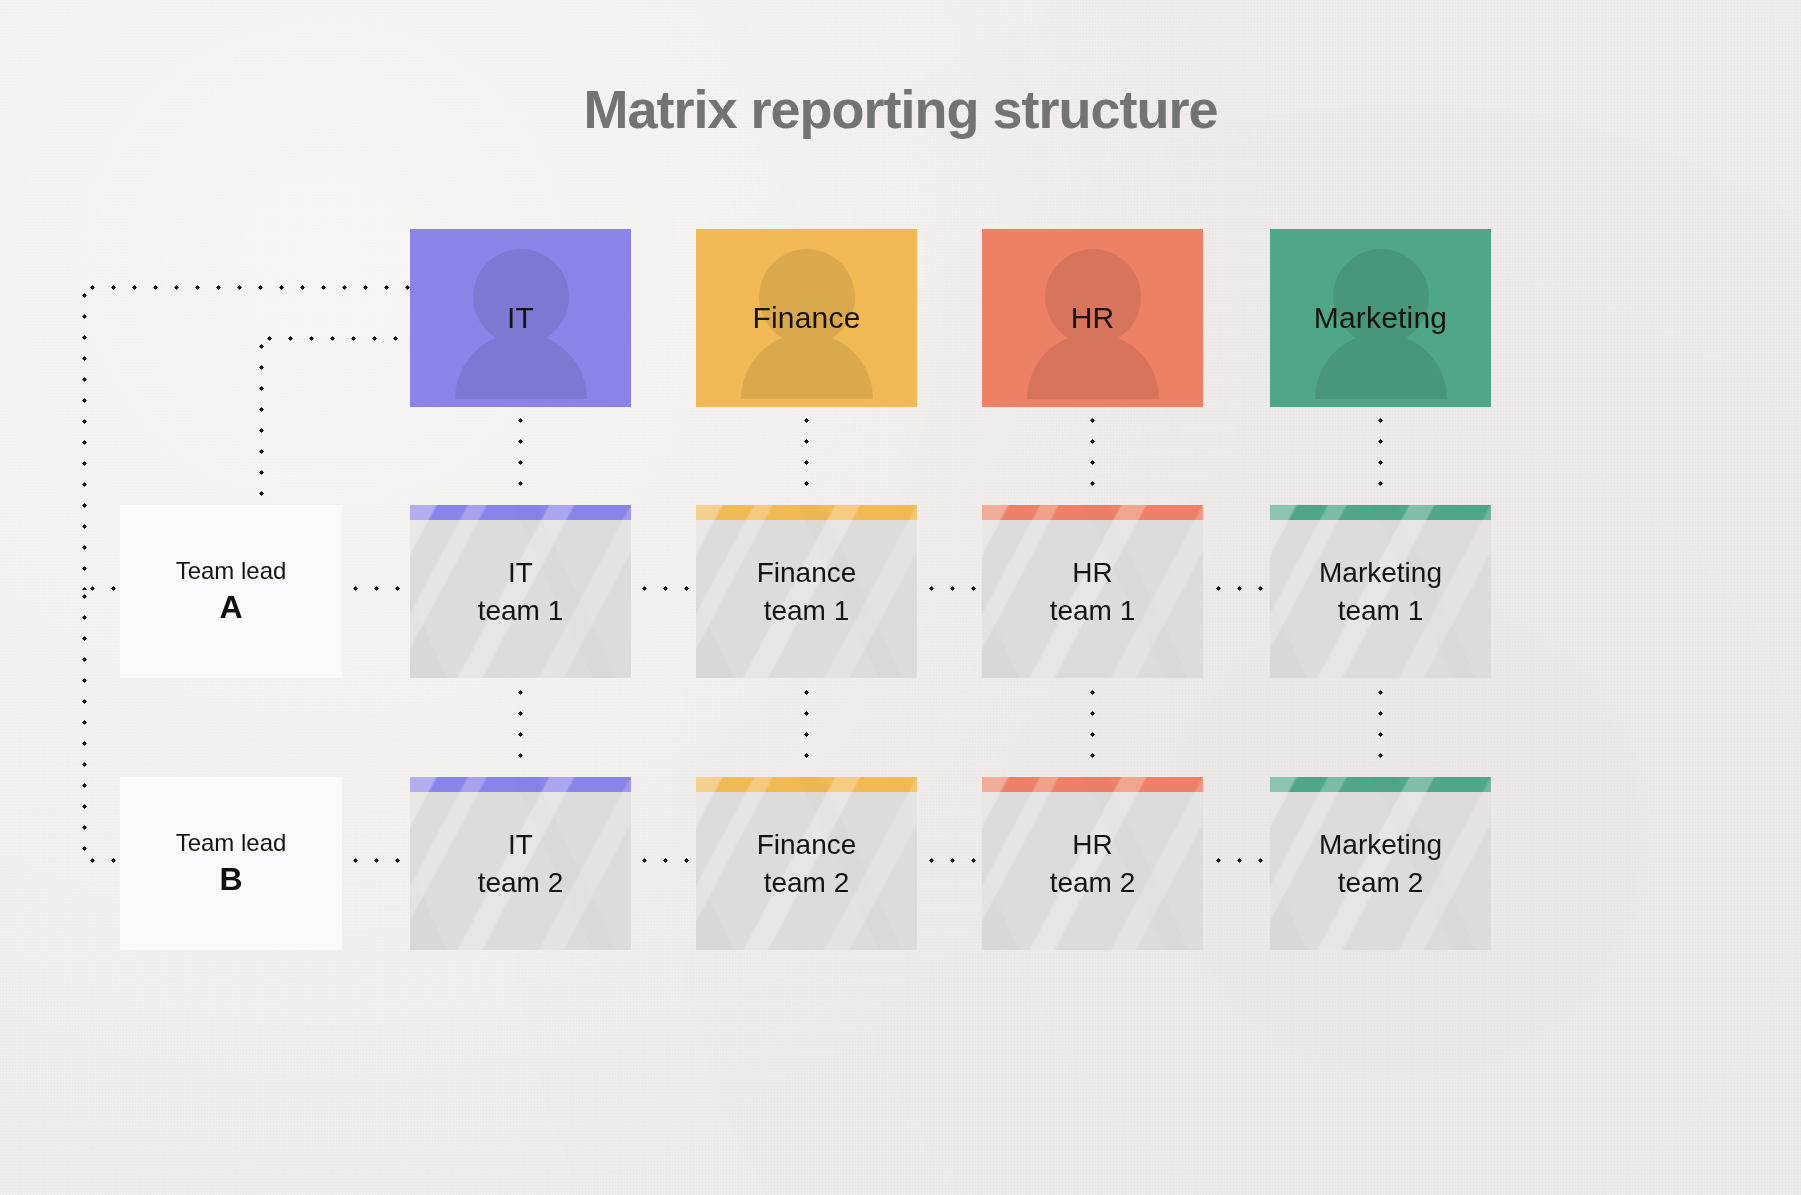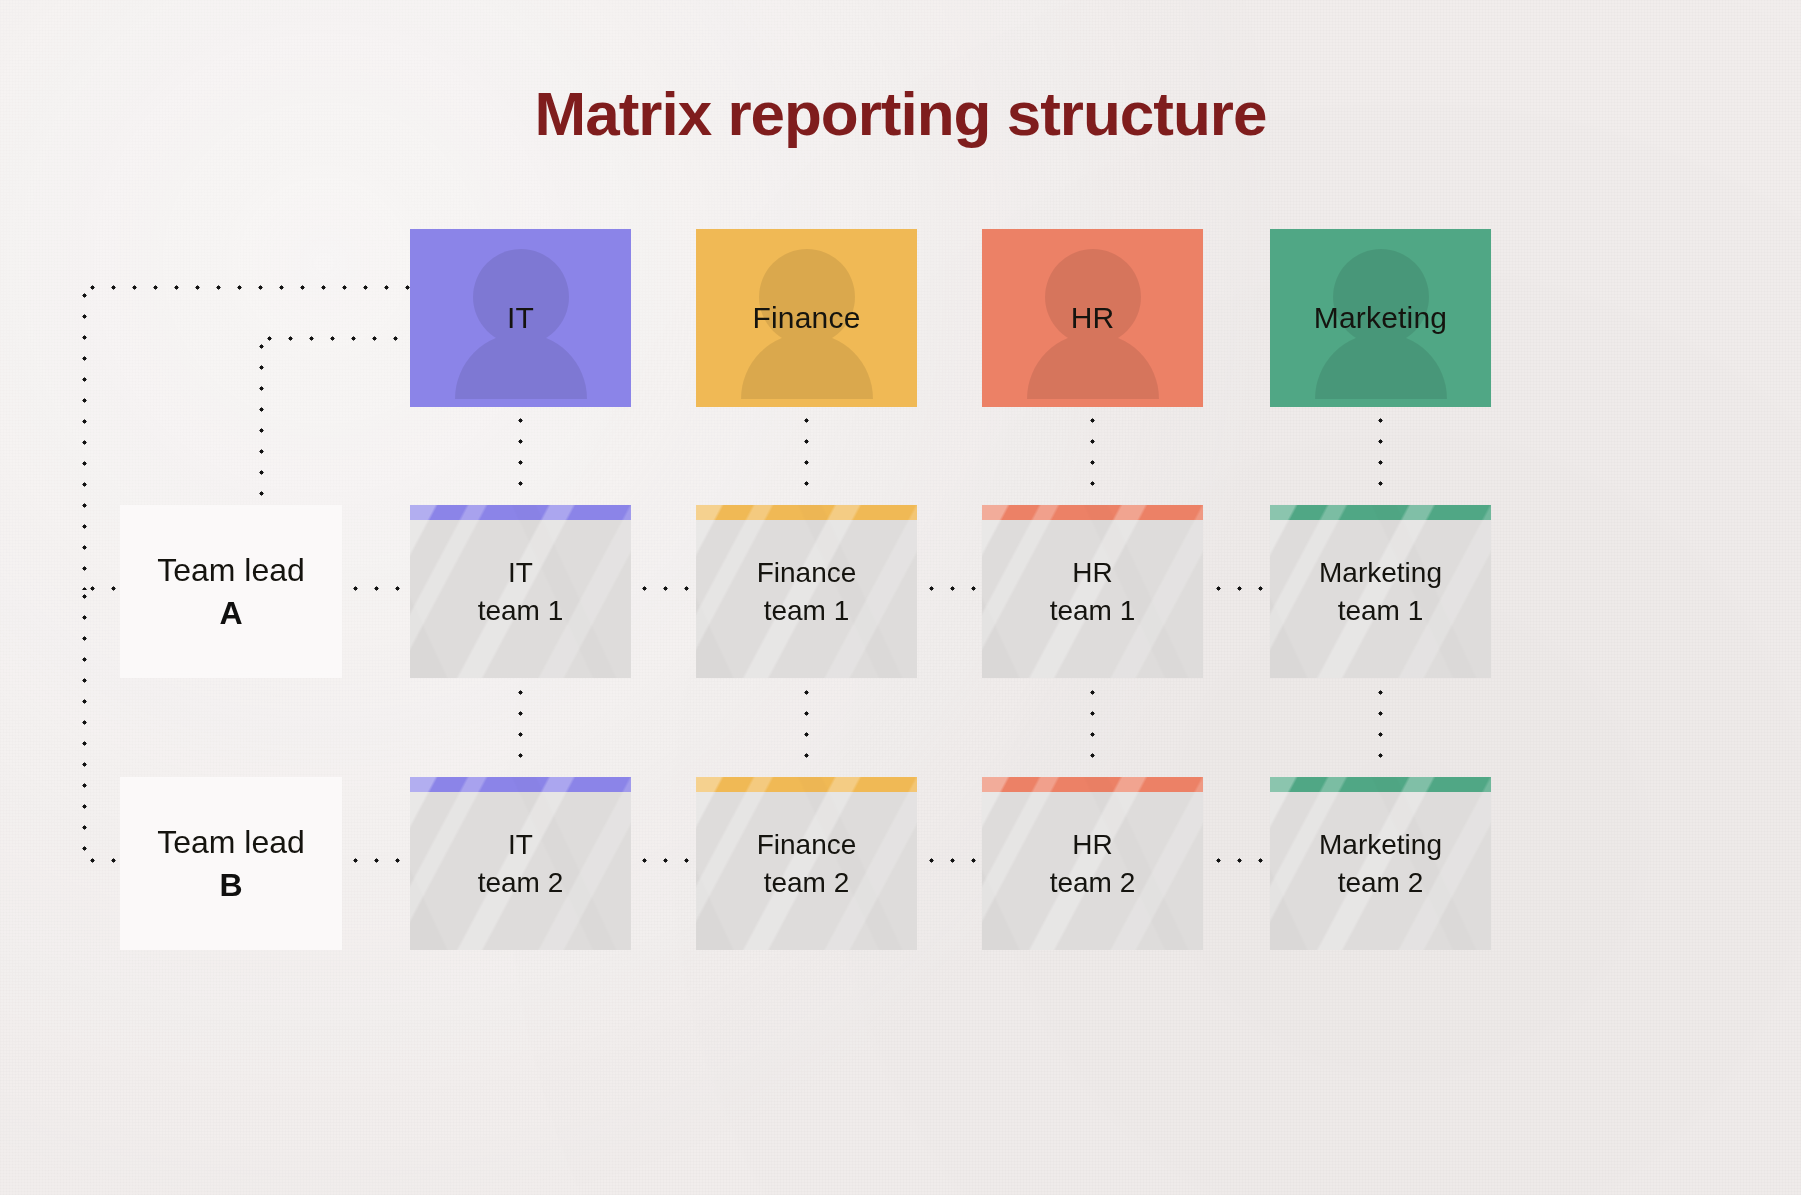--- a/index.html
+++ b/index.html
@@ -18,21 +18,21 @@
       radial-gradient(circle at 78% 70%, rgba(0,0,0,.025), transparent 60%),
       repeating-linear-gradient(0deg, rgba(0,0,0,.012) 0 1px, transparent 1px 3px),
       repeating-linear-gradient(90deg, rgba(0,0,0,.012) 0 1px, transparent 1px 3px);
     opacity:.9;
   }
   #stage{ position:absolute; inset:0; z-index:2; }
 
   #page-title{
     position:absolute; left:0; right:0; top:78px;
     text-align:center;
-    font-size:62px; font-weight:bold; color:#7f1d1d;
+    font-size:54px; font-weight:bold; color:#737373;
     letter-spacing:-1px;
   }
 
   
   .dept-box{
     position:absolute; overflow:hidden;
     display:flex; align-items:center; justify-content:center;
   }
   .dept-label{
     position:relative; z-index:3;
@@ -75,21 +75,21 @@
   .team-line{
     position:relative; z-index:3;
     font-size:28px; color:#15140f; line-height:1.33; text-align:center;
   }
 
   .lead-box{
     position:absolute; background:#fbf9f9;
     display:flex; flex-direction:column;
     align-items:center; justify-content:center;
   }
-  .lead-title{ font-size:32px; color:#15140f; line-height:1.32; }
+  .lead-title{ font-size:24px; color:#15140f; line-height:1.32; }
   .lead-letter{ font-size:32px; font-weight:bold; color:#10100f; line-height:1.32; }
 
   
   .dot-h{
     position:absolute; height:5px;
     background-image:radial-gradient(circle, #111 0 1.9px, transparent 2.2px);
     background-size:21px 5px;
     background-repeat:repeat-x;
     background-position:left center;
   }

